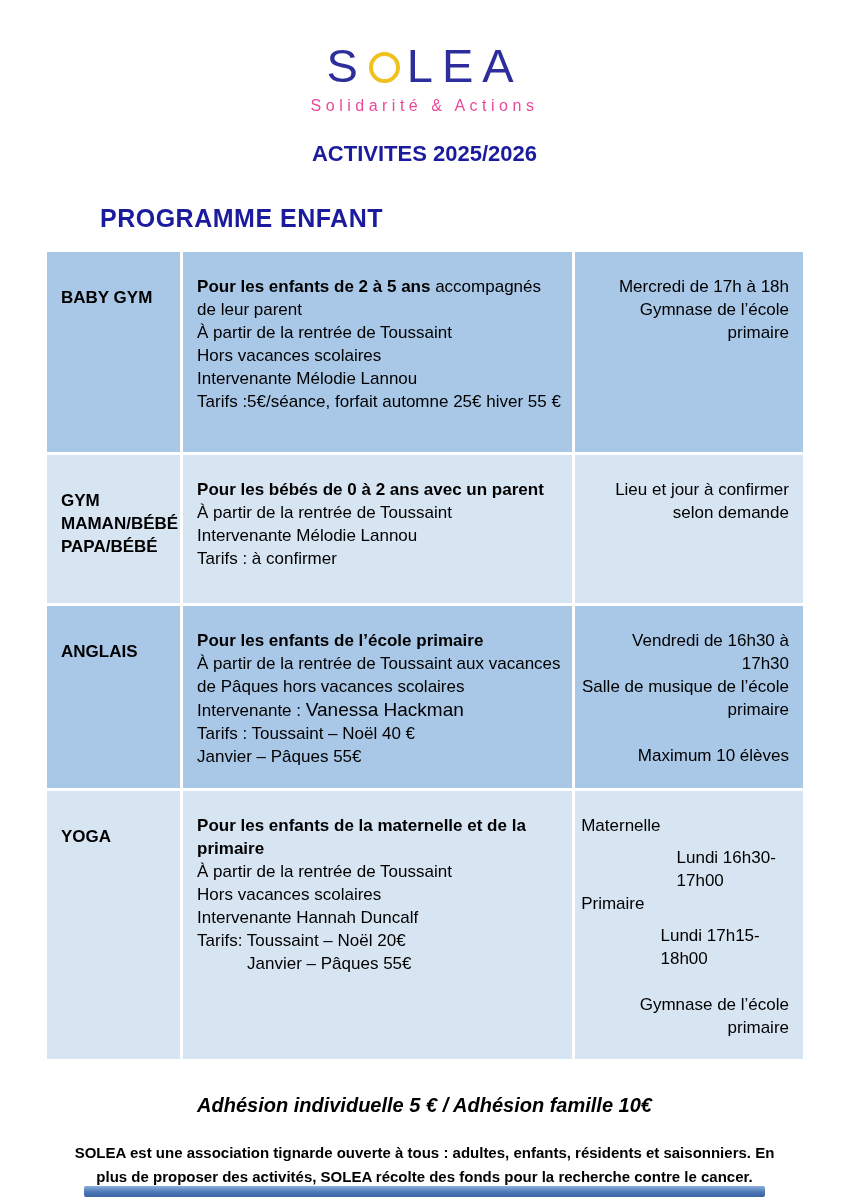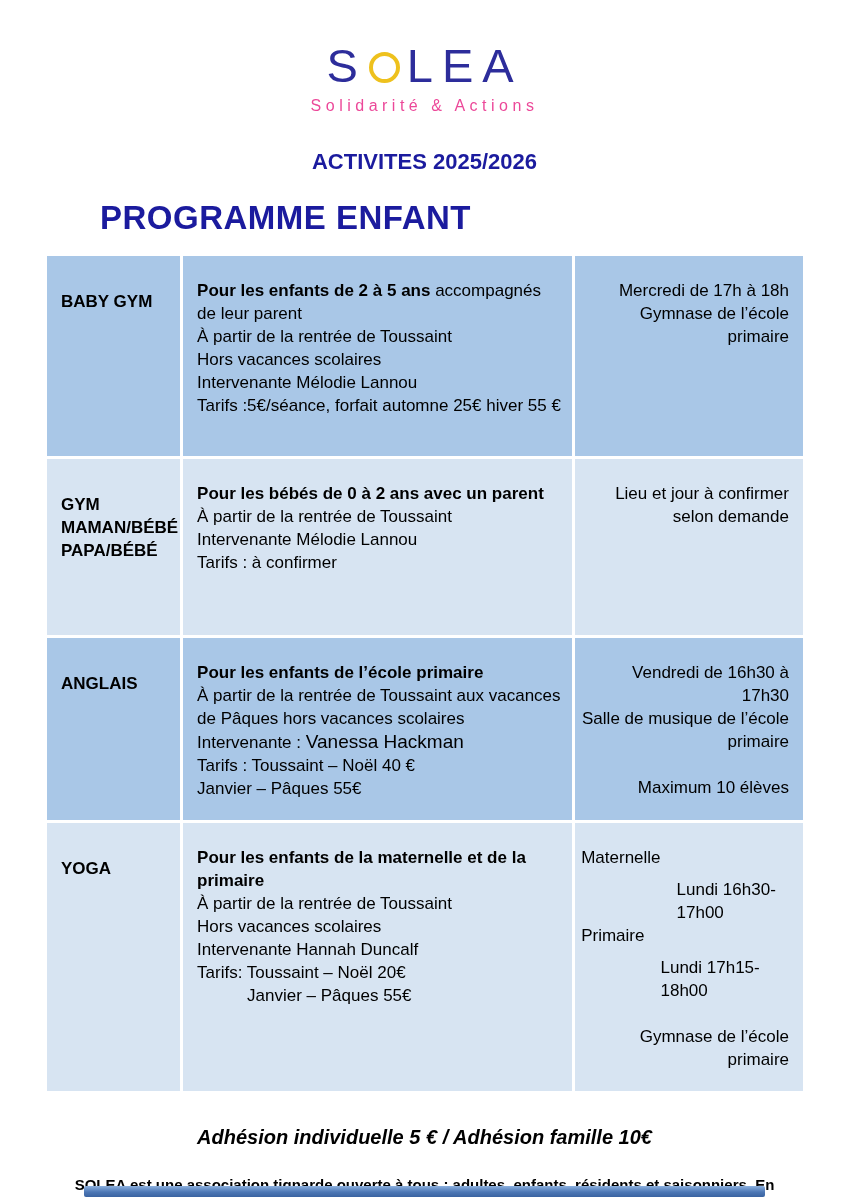--- a/index.html
+++ b/index.html
@@ -19,32 +19,32 @@
   .logo-o {
     display: inline-block; width: 31px; height: 31px; border: 4px solid #eec11d;
     border-radius: 50%; margin: 0 7px 0 2px; vertical-align: -1px;
   }
   .logo-tagline {
     margin-top: 3px; font-size: 16px; letter-spacing: 4.5px; color: #ec4899;
     font-weight: 500;
   }
 
   
-  .doc-title { margin-top: 34px; text-align: center; font-size: 22px; font-weight: 700; color: #1b1b9e; }
-  .section-title { margin: 24px 0 16px 100px; font-size: 33px; font-weight: 700; color: #1b1b9e; letter-spacing: 0.5px; }
+  .doc-title { margin-top: 26px; text-align: center; font-size: 22px; font-weight: 700; color: #1b1b9e; }
+  .section-title { margin: 37px 0 16px 100px; font-size: 25px; font-weight: 700; color: #1b1b9e; letter-spacing: 0.5px; }
 
   
   table.activities {
     margin-left: 44px; width: 762px;
     border-collapse: separate; border-spacing: 3px; table-layout: fixed;
   }
   .activities td { vertical-align: top; font-size: 17px; line-height: 23px; }
   tr.row-dark td  { background: #a9c7e7; }
   tr.row-light td { background: #d7e4f2; }
-  tr.r1 { height: 200px; } tr.r2 { height: 176px; padding-left: 40px; } tr.r3 { height: 182px; } tr.r4 { height: 200px; }
+  tr.r1 { height: 200px; } tr.r2 { height: 148px; padding-left: 40px; } tr.r3 { height: 182px; } tr.r4 { height: 200px; }
 
   td.col-name  { width: 132px; padding: 34px 6px 16px 14px; font-weight: 700; }
   td.col-desc  { width: 386px; padding: 23px 10px 20px 14px; }
   td.col-sched { width: 226px; padding: 23px 14px 20px 6px; text-align: right; }
 
   .line { min-height: 23px; }
   .b { font-weight: 700; }
   .indent { padding-left: 50px; }
   .vh-name { font-size: 19px; }
 

